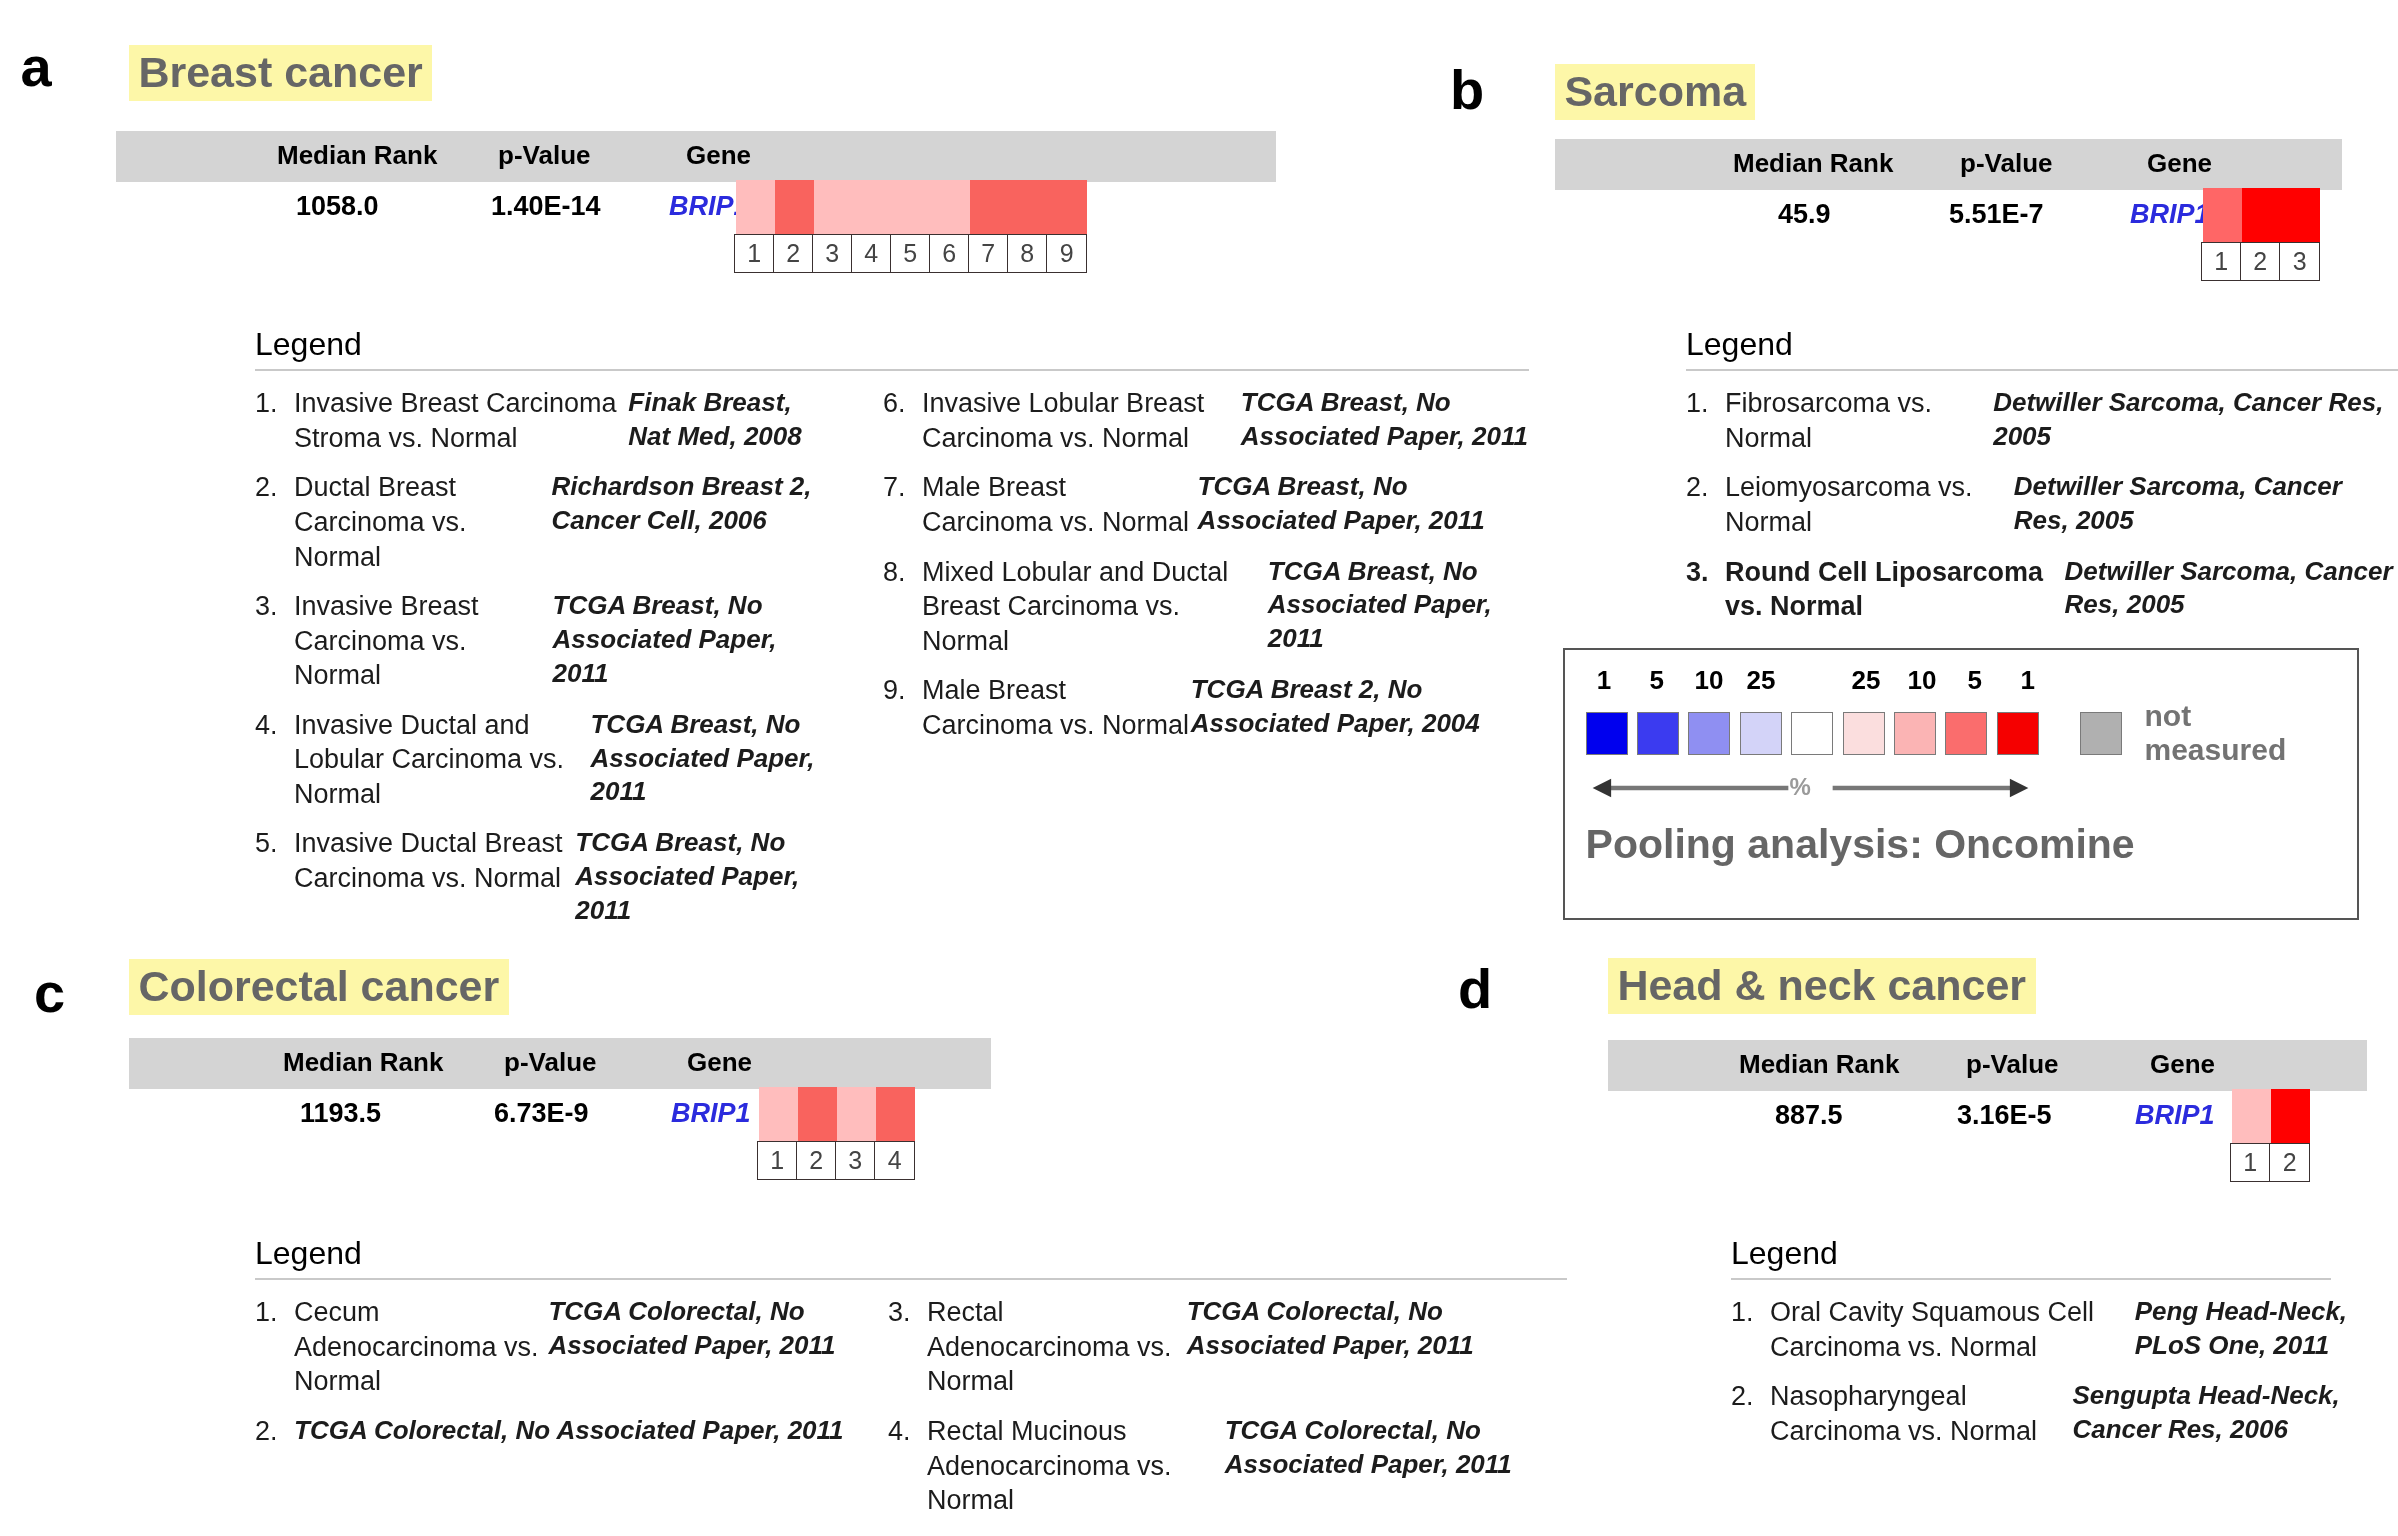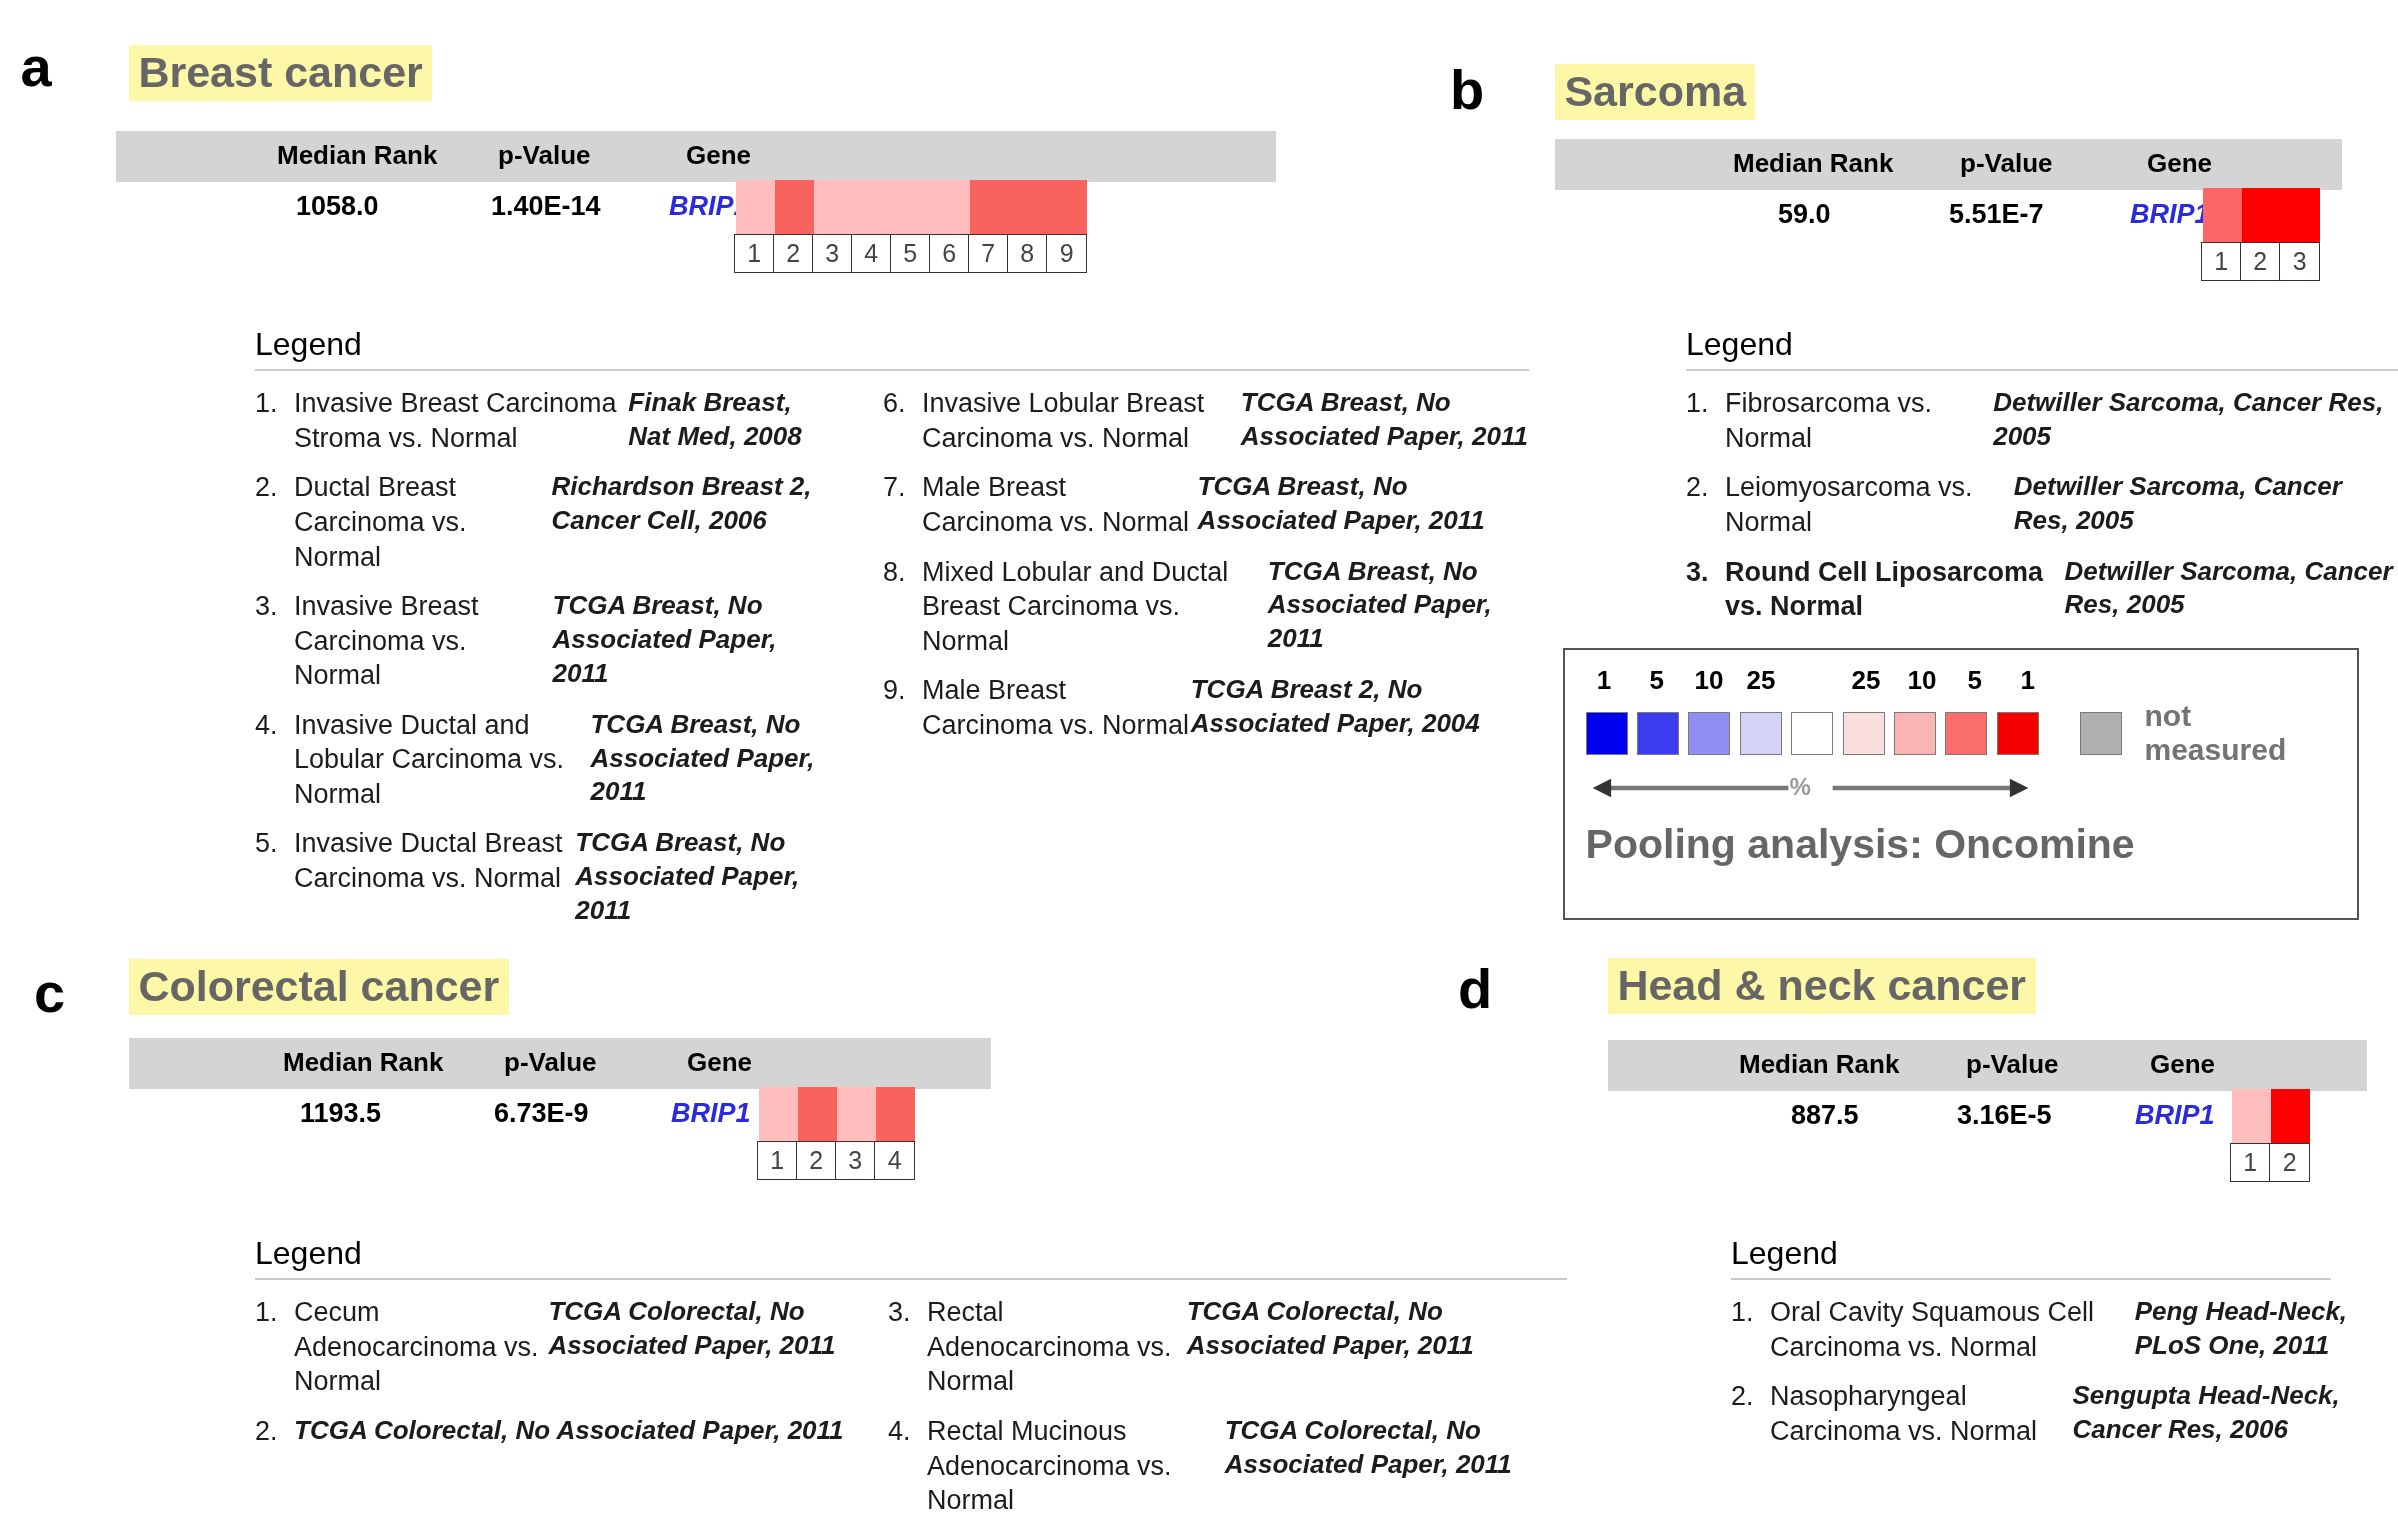--- a/index.html
+++ b/index.html
@@ -346,21 +346,21 @@
     <span class="panel-title">Sarcoma</span>
   </div>
 
   <div class="table-block" style="position:absolute; left:1555px; top:139px; width:787px;">
     <div class="table-header">
       <span style="left:178px;">Median Rank</span>
       <span style="left:405px;">p-Value</span>
       <span style="left:592px;">Gene</span>
     </div>
     <div class="table-row">
-      <span style="left:223px;">59.0</span>
+      <span style="left:223px;">45.9</span>
       <span style="left:394px;">5.51E-7</span>
       <span class="gene-name" style="left:575px;">BRIP1</span>
     </div>
     <div class="heat-wrap" style="left:648px; top:49px;">
       <div class="heat-row">
           <div class="heat-cell" style="background: rgb(255, 102, 102);"></div>
           <div class="heat-cell" style="background: rgb(255, 0, 0);"></div>
           <div class="heat-cell" style="background: rgb(255, 0, 0);"></div>
         </div>
       <div class="idx-row">
@@ -518,21 +518,21 @@
     <span class="panel-title">Head &amp; neck cancer</span>
   </div>
 
   <div class="table-block" style="position:absolute; left:1608px; top:1040px; width:759px;">
     <div class="table-header">
       <span style="left:131px;">Median Rank</span>
       <span style="left:358px;">p-Value</span>
       <span style="left:542px;">Gene</span>
     </div>
     <div class="table-row">
-      <span style="left:167px;margin-left:16px;">887.5</span>
+      <span style="left:167px;">887.5</span>
       <span style="left:349px;">3.16E-5</span>
       <span class="gene-name" style="left:527px;">BRIP1</span>
     </div>
     <div class="heat-wrap" style="left:624px; top:49px;">
       <div class="heat-row">
           <div class="heat-cell" style="background: rgb(255, 189, 189);"></div>
           <div class="heat-cell" style="background: rgb(255, 0, 0);"></div>
         </div>
       <div class="idx-row">
           <div class="idx-cell">1</div>

